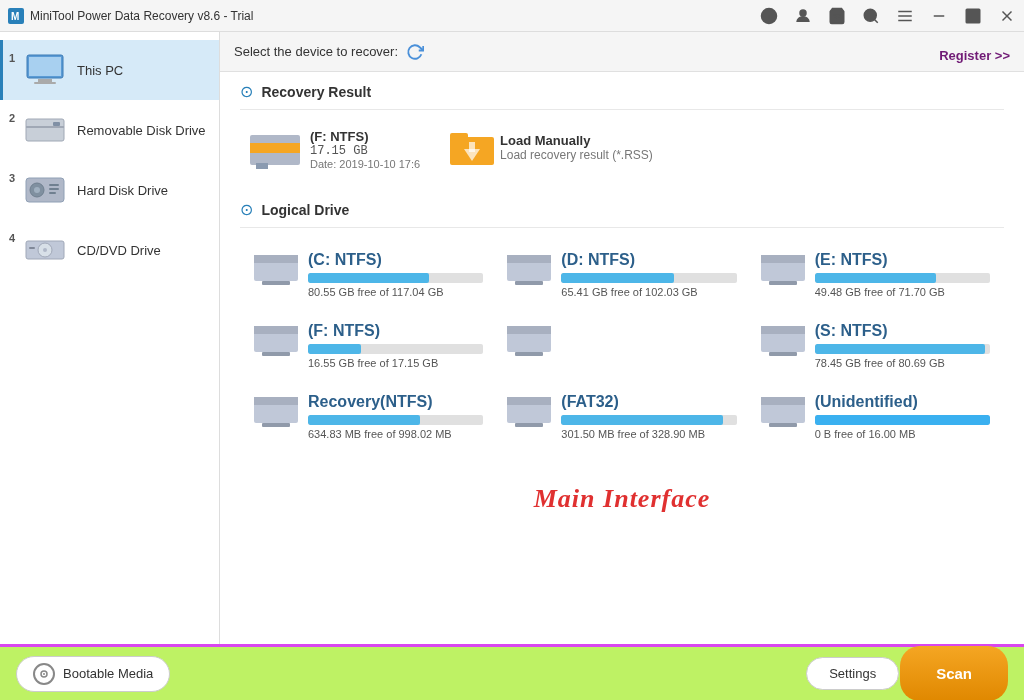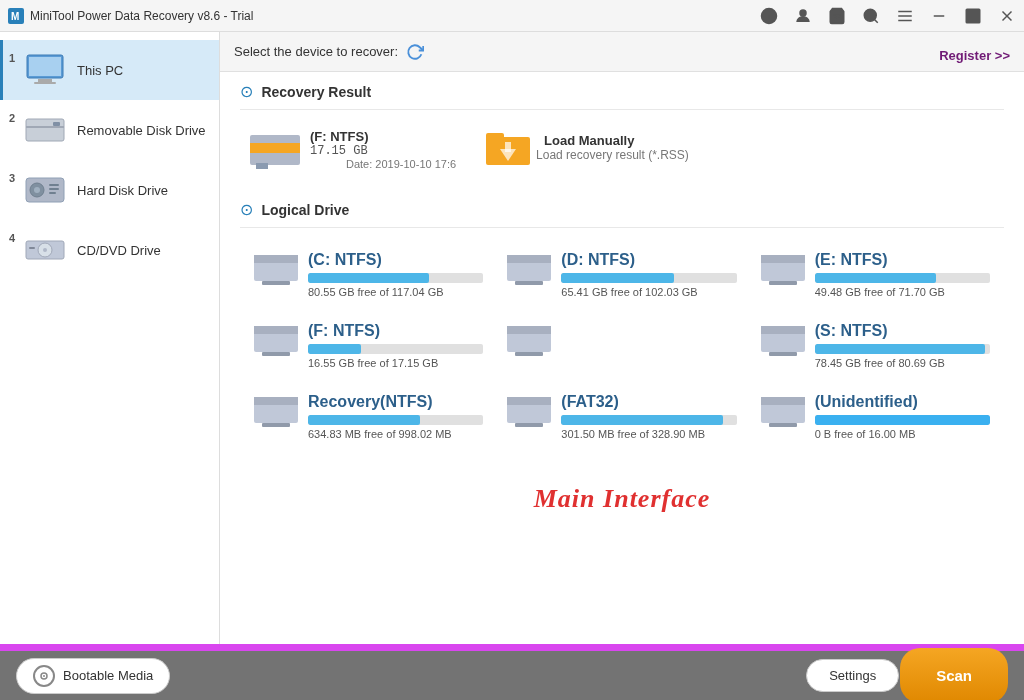--- a/index.html
+++ b/index.html
@@ -96,27 +96,27 @@
     
     .recovery-items { display: flex; align-items: flex-start; gap: 30px; padding: 5px 10px 10px; }
     .recovery-item { display: flex; align-items: flex-start; gap: 10px; cursor: pointer; }
 
     
     .drive-icon-ntfs { position: relative; width: 50px; height: 38px; }
 
     .recovery-info { display: flex; flex-direction: column; }
     .recovery-label { font-size: 13px; font-weight: 600; color: #333; }
     .recovery-size { font-size: 12px; color: #555; font-family: Liberation Mono, monospace; }
-    .recovery-date { font-size: 11px; color: #777; margin-left: 36px; }
+    .recovery-date { font-size: 11px; color: #777; }
 
     
     .load-manually { display: flex; align-items: center; gap: 10px; cursor: pointer; }
     .folder-icon { width: 40px; height: 36px; position: relative; }
     .load-info { display: flex; flex-direction: column; }
-    .load-title { font-size: 13px; font-weight: 600; color: #333; margin-left: 8px; }
+    .load-title { font-size: 13px; font-weight: 600; color: #333; }
     .load-desc { font-size: 12px; color: #777; }
 
     
     .drives-grid { display: grid; grid-template-columns: repeat(3, 1fr); gap: 16px; padding: 5px 10px 10px; }
     .drive-item { display: flex; align-items: flex-start; gap: 10px; cursor: pointer; padding: 4px; border-radius: 3px; }
 
     .small-drive-icon { width: 44px; height: 32px; flex-shrink: 0; position: relative; }
 
     .drive-details { flex: 1; }
     .drive-name { font-size: 16px; font-weight: 600; color: #2c5f8a; margin-bottom: 4px; }
@@ -132,22 +132,22 @@
       font-weight: bold;
       color: #e03030;
       font-style: italic;
       font-family: Georgia, serif;
       letter-spacing: 1px;
     }
 
     
     .footer {
       height: 56px;
-      background: #737373;
-      border-top: 7px solid #d946ef;
+      background: #bef264;
+      border-top: 3px solid #d946ef;
       display: flex;
       align-items: center;
       justify-content: space-between;
       padding: 0 16px;
     }
     .bootable-btn {
       display: flex;
       align-items: center;
       gap: 8px;
       border: 1px solid #ccc;

